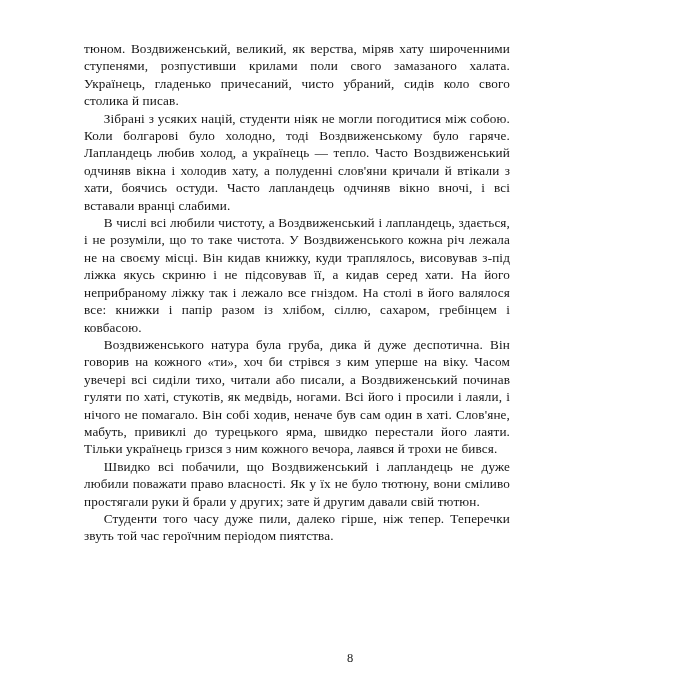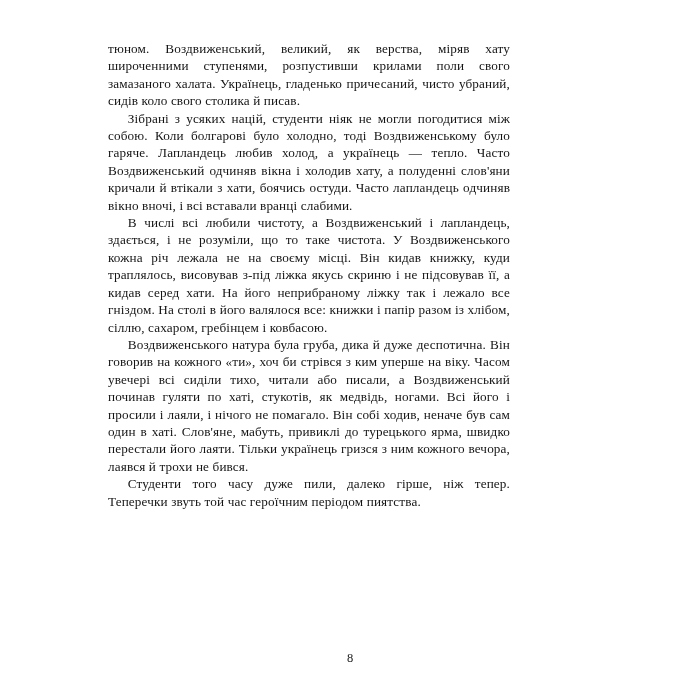--- a/index.html
+++ b/index.html
@@ -12,21 +12,21 @@
     background: #ffffff;
     font-family: "Liberation Serif", "DejaVu Serif", serif;
     color: #111111;
     overflow: hidden;
   }
   .page {
     position: relative;
     box-sizing: border-box;
     width: 700px;
     height: 700px;
-    padding: 40px 190px 0 108px;
+    padding: 40px 190px 0 84px;
     background: #ffffff;
   }
   .text-block {
     font-size: 13.2px;
     line-height: 17.4px;
     text-align: justify;
     text-justify: inter-word;
     color: #141414;
     letter-spacing: 0.01em;
   }
@@ -50,16 +50,17 @@
 </style>
 </head>
 <body>
 
 <div class="page">
   <div class="text-block">
     <p class="para no-indent">тюном. Воздвиженський, великий, як верства, міряв хату широченними ступенями, розпустивши крилами поли свого замазаного халата. Українець, гладенько причесаний, чисто убраний, сидів коло свого столика й писав.</p>
     <p class="para">Зібрані з усяких націй, студенти ніяк не могли погодитися між собою. Коли болгарові було холодно, тоді Воздвиженському було гаряче. Лапландець любив холод, а українець — тепло. Часто Воздвиженський одчиняв вікна і холодив хату, а полуденні слов'яни кричали й втікали з хати, боячись остуди. Часто лапландець одчиняв вікно вночі, і всі вставали вранці слабими.</p>
     <p class="para">В числі всі любили чистоту, а Воздвиженський і лапландець, здається, і не розуміли, що то таке чистота. У Воздвиженського кожна річ лежала не на своєму місці. Він кидав книжку, куди траплялось, висовував з-під ліжка якусь скриню і не підсовував її, а кидав серед хати. На його неприбраному ліжку так і лежало все гніздом. На столі в його валялося все: книжки і папір разом із хлібом, сіллю, сахаром, гребінцем і ковбасою.</p>
     <p class="para">Воздвиженського натура була груба, дика й дуже деспотична. Він говорив на кожного «ти», хоч би стрівся з ким уперше на віку. Часом увечері всі сиділи тихо, читали або писали, а Воздвиженський починав гуляти по хаті, стукотів, як медвідь, ногами. Всі його і просили і лаяли, і нічого не помагало. Він собі ходив, неначе був сам один в хаті. Слов'яне, мабуть, привиклі до турецького ярма, швидко перестали його лаяти. Тільки українець гризся з ним кожного вечора, лаявся й трохи не бився.</p>
+    <p class="para">Швидко всі побачили, що Воздвиженський і лапландець не дуже любили поважати право власності. Як у їх не було тютюну, вони сміливо простягали руки й брали у других; зате й другим давали свій тютюн.</p>
     <p class="para">Студенти того часу дуже пили, далеко гірше, ніж тепер. Теперечки звуть той час героїчним періодом пиятства.</p>
   </div>
   <div class="page-number">8</div>
 </div>
 
 </body></html>

